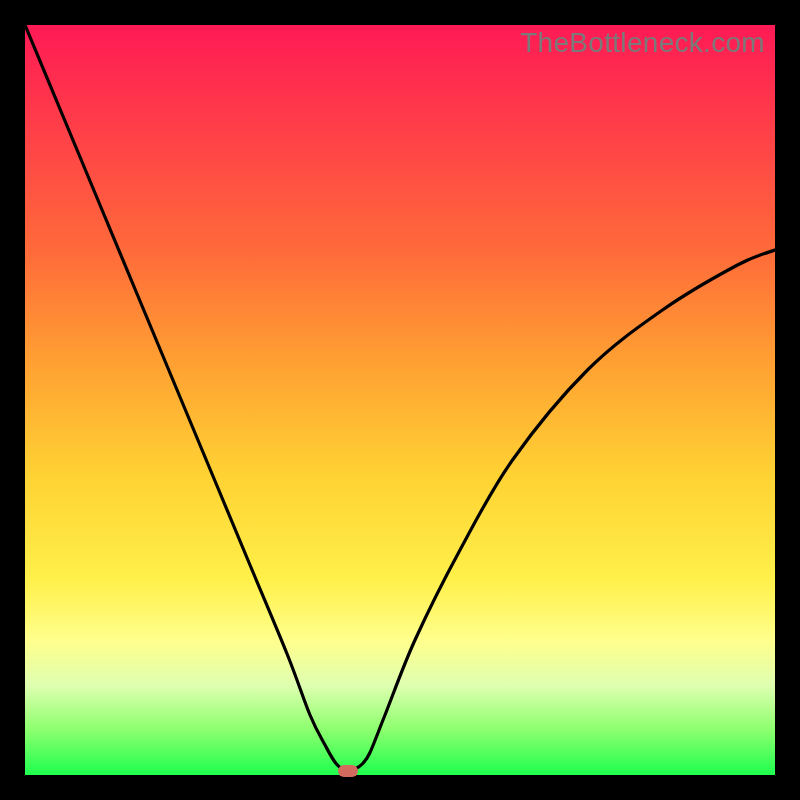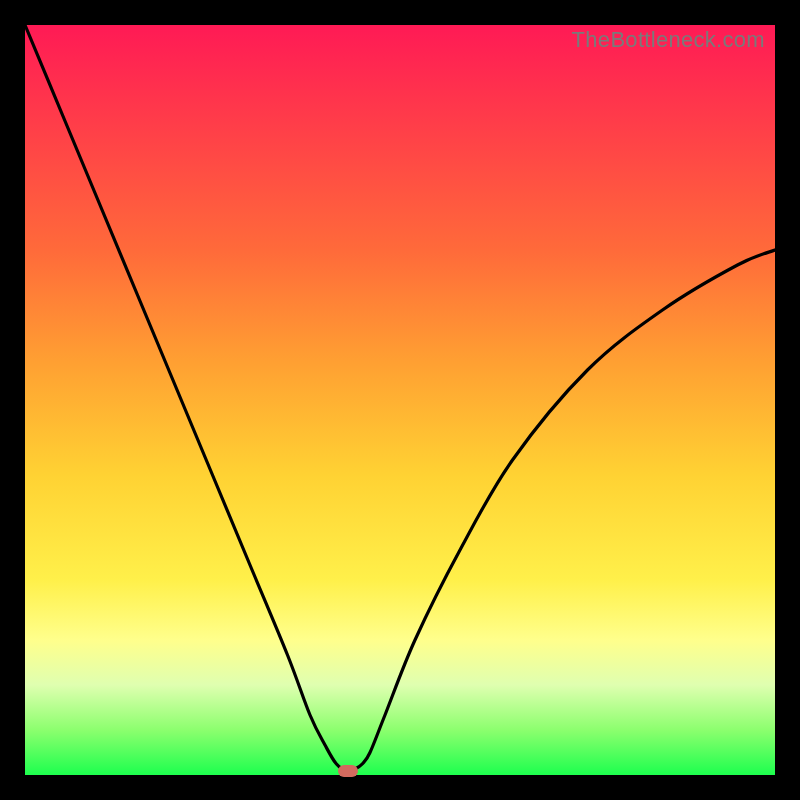--- a/index.html
+++ b/index.html
@@ -38,21 +38,21 @@
       #dfffb0 88%,
       #8cff6e 94%,
       #1dff4e 100%
     );
   }
   .watermark {
     position: absolute;
     top: 2px;
     right: 10px;
     color: #7a7a7a;
-    font-size: 22px;
+    font-size: 28px;
     font-weight: 500;
     letter-spacing: 0.3px;
     user-select: none;
   }
   svg.curve {
     position: absolute;
     left: 0;
     top: 0;
     width: 750px;
     height: 750px;

